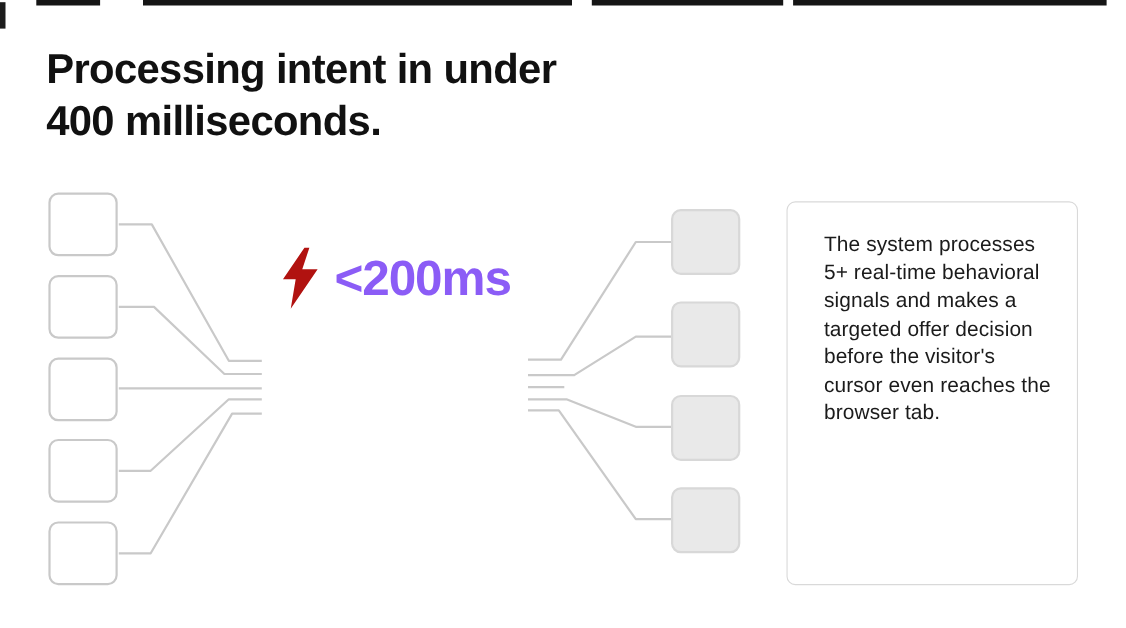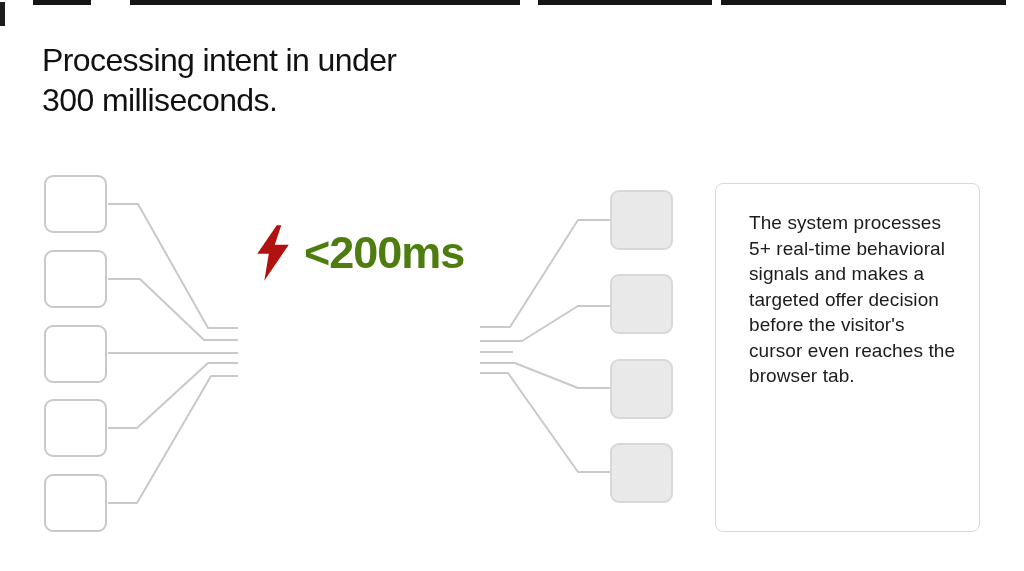--- a/index.html
+++ b/index.html
@@ -6,21 +6,21 @@
   .canvas{
     position:relative;width:1024px;height:571px;background:#fff;
     font-family:"Liberation Sans",sans-serif;overflow:hidden;
   }
   
   .top-bar{position:absolute;top:0;height:5px;background:#151515;}
   .edge-mark{position:absolute;left:0;top:2px;width:5px;height:24px;background:#1c1c1c;}
 
   .title{
     position:absolute;left:42px;top:40px;width:600px;
-    font-size:32px;font-weight:400;color:#111;
+    font-size:38px;font-weight:700;color:#111;
     line-height:1.26;letter-spacing:-0.6px;
   }
   .title span{display:block;}
 
   .connectors{position:absolute;left:0;top:0;}
 
   .node{position:absolute;box-sizing:border-box;border-radius:9px;}
   .in-node{left:44px;width:63px;height:58px;background:#fff;border:2px solid #c9c9c9;}
   .out-node{left:610px;width:63px;height:60px;background:#e9e9e9;border:2px solid #d8d8d8;}
 
@@ -30,21 +30,21 @@
     display:flex;align-items:center;justify-content:center;
   }
   .brain-label{color:#fff;font-size:27px;font-weight:500;letter-spacing:0.2px;}
 
   .latency{
     position:absolute;left:255px;top:222px;height:62px;
     display:flex;align-items:center;gap:13px;
   }
   .bolt{width:36px;height:58px;}
   .latency-value{
-    font-size:45px;font-weight:700;color:#4d7c0f;letter-spacing:-1px;
+    font-size:45px;font-weight:700;color:#8b5cf6;letter-spacing:-1px;
   }
 
   .info-panel{
     position:absolute;left:715px;top:183px;width:265px;height:349px;
     box-sizing:border-box;background:#fff;border:1.5px solid #d9d9d9;border-radius:8px;
     padding:26px 22px 0 33px;
   }
   .info-text{
     font-size:19px;line-height:25.5px;color:#1b1b1b;letter-spacing:0.1px;
   }
@@ -55,21 +55,21 @@
 <div class="canvas">
 
   <div class="edge-mark"></div>
   <div class="top-bar" style="left:33px;width:58px;"></div>
   <div class="top-bar" style="left:130px;width:390px;"></div>
   <div class="top-bar" style="left:538px;width:174px;"></div>
   <div class="top-bar" style="left:721px;width:285px;"></div>
 
   <h1 class="title" style="margin:0;">
     <span>Processing intent in under</span>
-    <span>300 milliseconds.</span>
+    <span>400 milliseconds.</span>
   </h1>
 
   <svg class="connectors" width="1024" height="571" viewBox="0 0 1024 571">
     <g fill="none" stroke="#c9c9c9" stroke-width="2" stroke-linejoin="round">
 
       <path d="M108,204 H138 L208,328 H238"></path>
       <path d="M108,279 H140 L204,340 H238"></path>
       <path d="M108,353 H238"></path>
       <path d="M108,428 H137 L208,363 H238"></path>
       <path d="M108,503 H137 L211,376 H238"></path>

